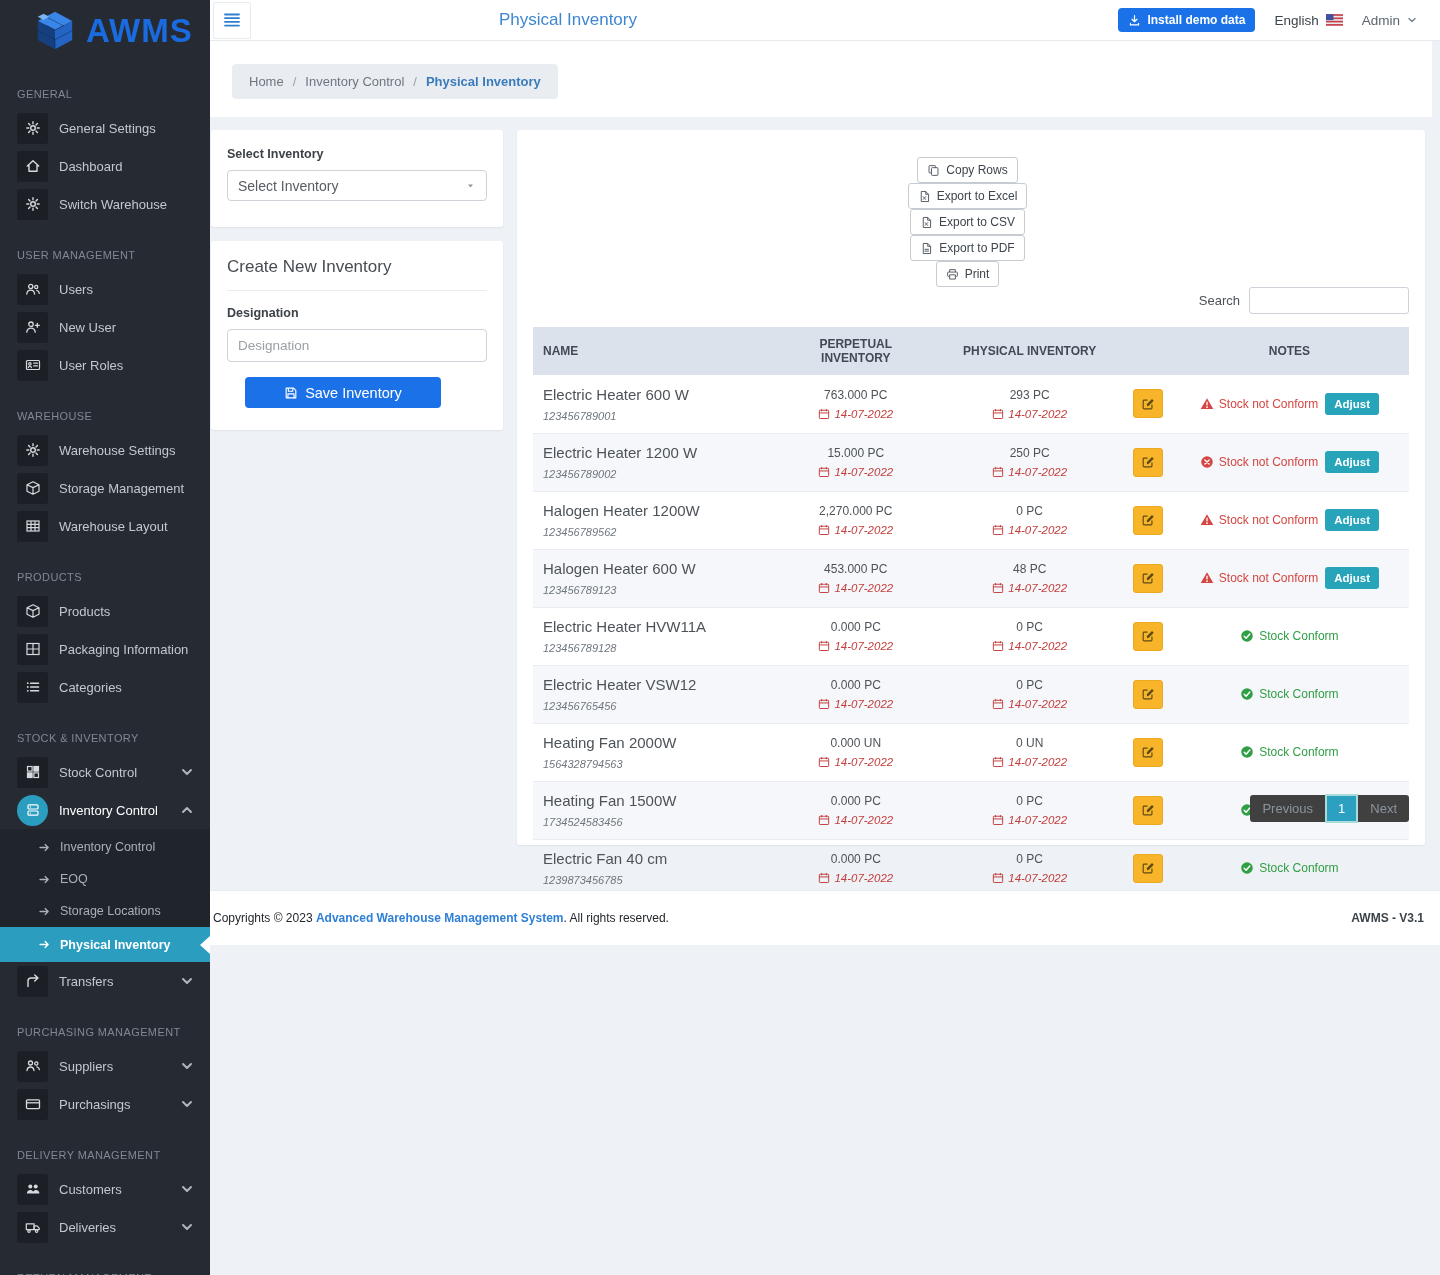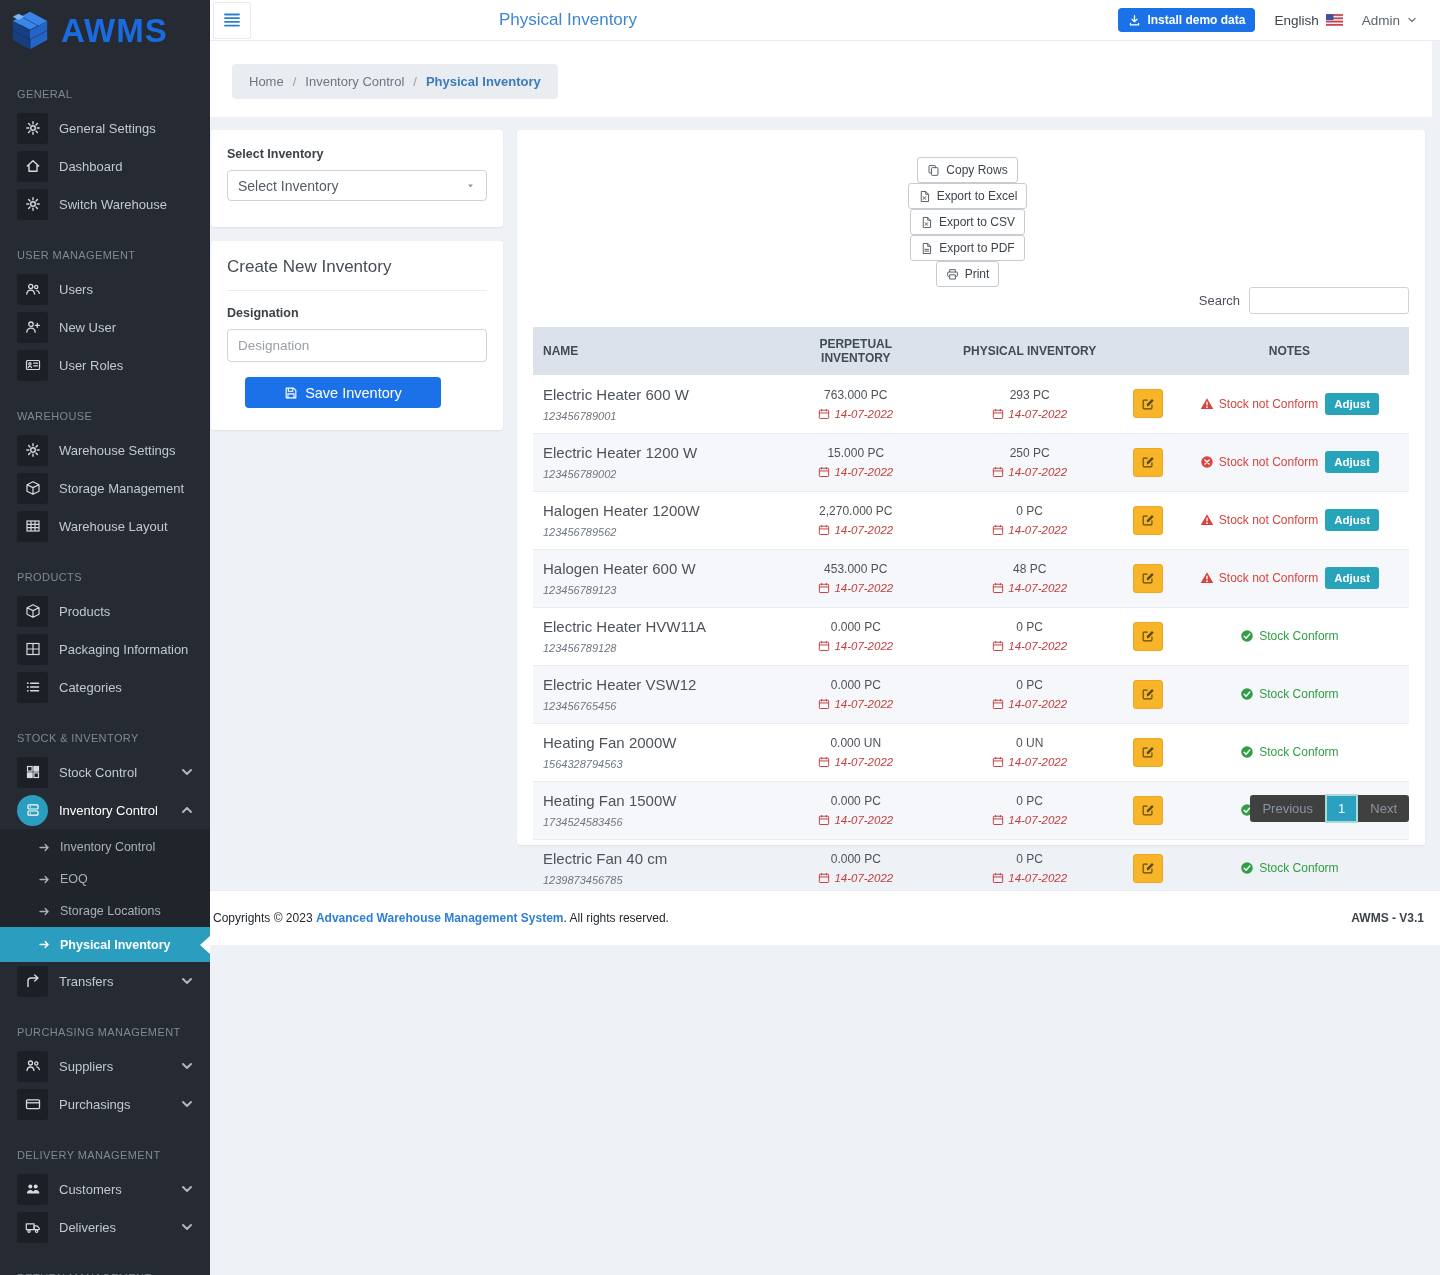--- a/index.html
+++ b/index.html
@@ -6,21 +6,21 @@
   html,body { width:1440px; height:1275px; }
   body {
     font-family: "Liberation Sans", sans-serif;
     background:#eef1f5; position:relative; overflow:hidden;
     color:#3e454c;
   }
   .ic { width:16px; height:16px; display:block; }
 
   
   .sidebar { position:absolute; left:0; top:0; width:210px; height:1275px; background:#262b33; z-index:5; overflow:hidden; }
-  .logo-row { height:62px; display:flex; align-items:center; padding-left:8px; gap:9px; }
+  .logo-row { height:62px; display:flex; align-items:center; padding-left:33px; gap:9px; }
   .logo-text { font-size:33px; font-weight:800; color:#1a6be0; letter-spacing:1px; }
   .side-section-label { margin:26px 17px 9px; font-size:11px; color:#7f8893; letter-spacing:.4px; }
   .side-item { display:flex; align-items:center; height:38px; padding-left:17px; gap:11px; color:#c2c8cf; font-size:13px; position:relative; cursor:pointer; }
   .side-icon { width:31px; height:31px; background:#1c2026; border-radius:3px; display:flex; align-items:center; justify-content:center; color:#d6dadf; flex:0 0 auto; }
   .side-item .chev { position:absolute; right:15px; color:#aeb5bd; }
   .side-item.parent-active .side-icon { background:#2b9dbf; border-radius:50%; color:#fff; }
   .side-item.parent-active .side-label { color:#fff; }
   .submenu { background:#20252c; padding-top:2px; }
   .sub-item { height:32px; display:flex; align-items:center; padding-left:38px; gap:9px; color:#a9b0b8; font-size:12.5px; cursor:pointer; }
   .sub-item .ic { width:13px; height:13px; }

